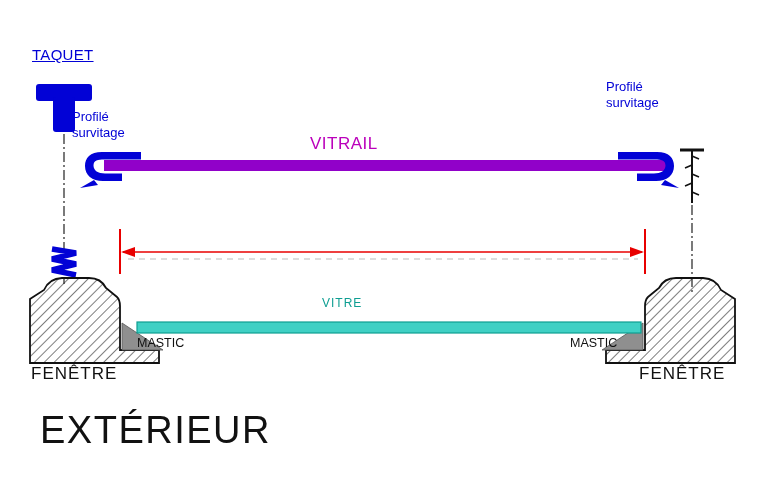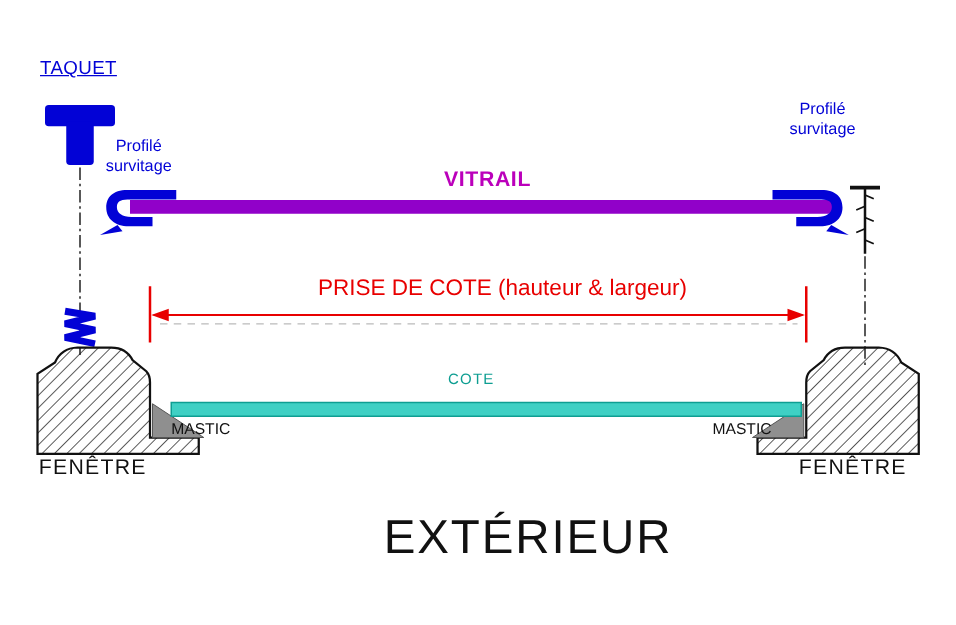--- a/index.html
+++ b/index.html
@@ -2,24 +2,24 @@
 <html style="--blue: #0202D6; --purple: #9101C9; --magenta: #BB00BB; --red: #E80000; --teal: #0E9E92; --teal_fill: #3FD0C4; --gray: #8F8F8F;"><head>
 <meta charset="utf-8">
 <style>
   html,body{margin:0;padding:0;background:#fff;}
   #stage{
     position:relative;width:765px;height:500px;background:#fff;overflow:hidden;
     font-family:"Liberation Sans",sans-serif;
   }
   #stage svg{position:absolute;left:0;top:0;}
   .lbl{position:absolute;white-space:nowrap;}
-  .lbl.center{text-align:center;white-space:normal;}
+  .lbl.center{white-space:normal;}
   .taquet{left:32px;top:46px;font-size:15px;color:var(--blue);letter-spacing:.3px;text-decoration:underline;}
   .profile-left{left:72px;top:109px;width:78px;font-size:13px;line-height:1.2;color:var(--blue);}
-  .vitrail{left:310px;top:134px;width:160px;font-size:17px;font-weight:bold;color:var(--magenta);letter-spacing:.5px;}
+  .vitrail{left:310px;top:134px;width:160px;font-size:17px;font-weight:normal;color:var(--magenta);letter-spacing:.5px;}
   .profile-right{left:606px;top:79px;width:104px;font-size:13px;line-height:1.2;color:var(--blue);}
   .prise{left:182px;top:220px;width:440px;font-size:18px;color:var(--red);}
   .vitre{left:322px;top:296px;width:110px;font-size:12px;color:var(--teal);letter-spacing:1px;}
   .mastic-l{left:137px;top:336px;font-size:12.5px;color:#111;}
   .mastic-r{left:570px;top:336px;font-size:12.5px;color:#111;}
   .fenetre-l{left:31px;top:364px;font-size:17px;color:#111;letter-spacing:1px;}
   .fenetre-r{left:639px;top:364px;font-size:17px;color:#111;letter-spacing:1px;}
   .exterieur{left:40px;top:409px;width:765px;font-size:38px;color:#111;letter-spacing:1.5px;}
   .line-block span{display:block;}
 </style>
@@ -89,23 +89,22 @@
     <span>survitage</span>
   </div>
 
   <div class="lbl center vitrail">VITRAIL</div>
 
   <div class="lbl center line-block profile-right">
     <span>Profilé</span>
     <span>survitage</span>
   </div>
 
-  <div class="lbl center prise">PRISE DE COTE (hauteur &amp; largeur)</div>
 
-  <div class="lbl center vitre">COTE</div>
+  <div class="lbl center vitre">VITRE</div>
 
   <div class="lbl mastic-l">MASTIC</div>
   <div class="lbl mastic-r">MASTIC</div>
 
   <div class="lbl fenetre-l">FENÊTRE</div>
   <div class="lbl fenetre-r">FENÊTRE</div>
 
   <div class="lbl center exterieur">EXTÉRIEUR</div>
 
 </div>

